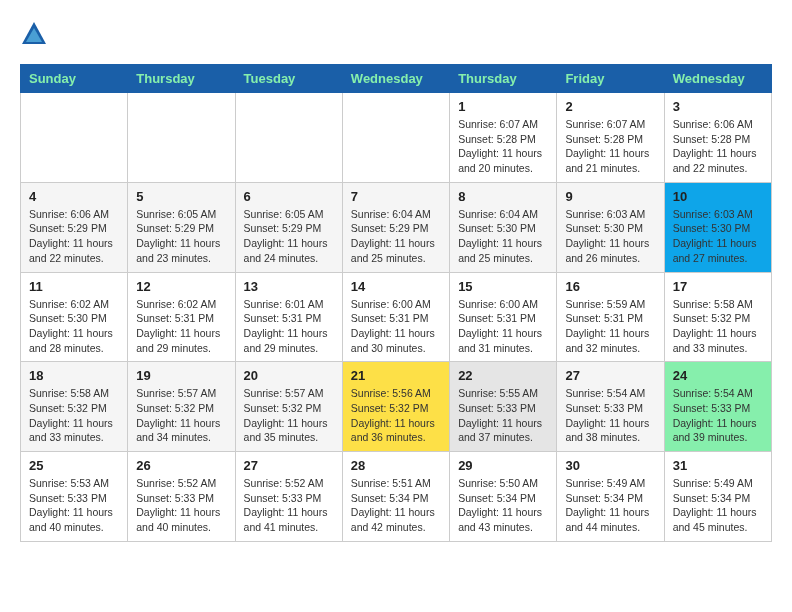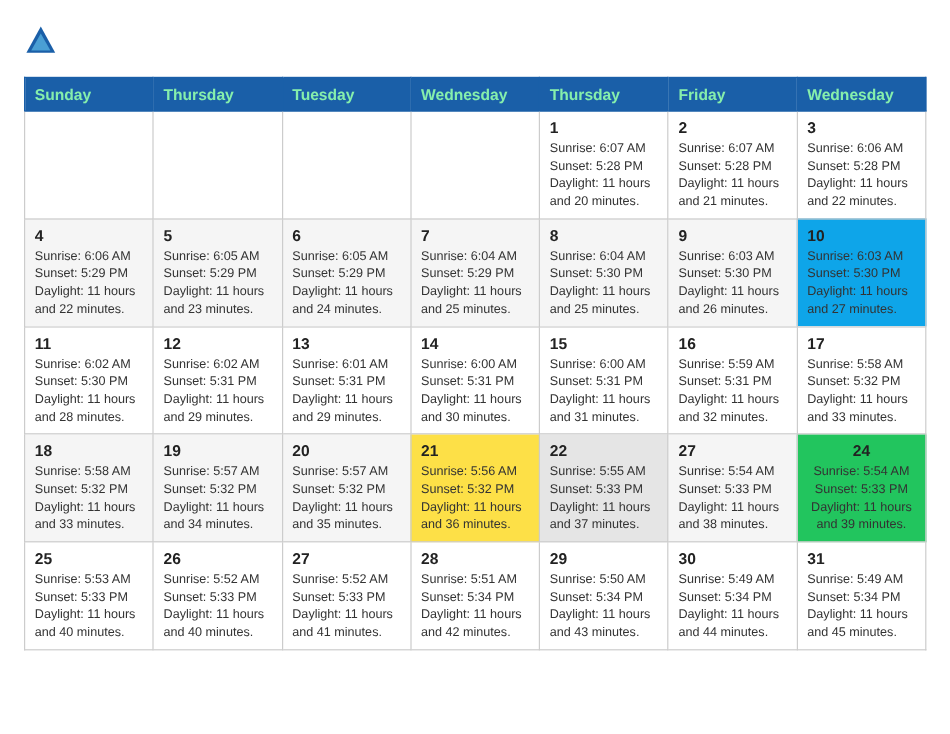--- a/index.html
+++ b/index.html
@@ -285,21 +285,21 @@
 Daylight: 11 hours
 and 37 minutes.</div>
         </td>
         <td style="background: rgb(245, 245, 245);">
           <span class="day-number">27</span>
           <div class="day-info" style="white-space: pre-line;">Sunrise: 5:54 AM
 Sunset: 5:33 PM
 Daylight: 11 hours
 and 38 minutes.</div>
         </td>
-        <td style="background: #22c55e; text-align: center;">
+        <td style="background: #86efac;">
           <span class="day-number">24</span>
           <div class="day-info" style="white-space: pre-line;">Sunrise: 5:54 AM
 Sunset: 5:33 PM
 Daylight: 11 hours
 and 39 minutes.</div>
         </td>
       </tr>
       <tr>
         <td>
           <span class="day-number">25</span>

